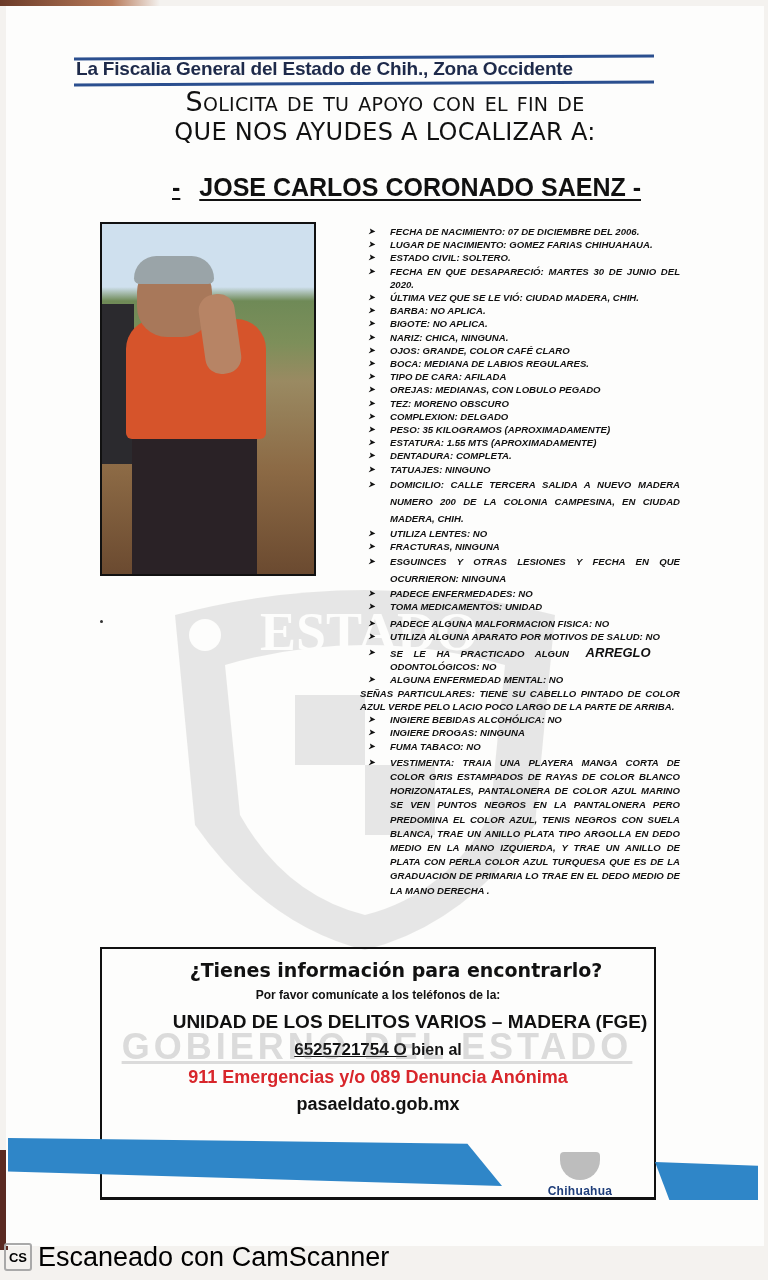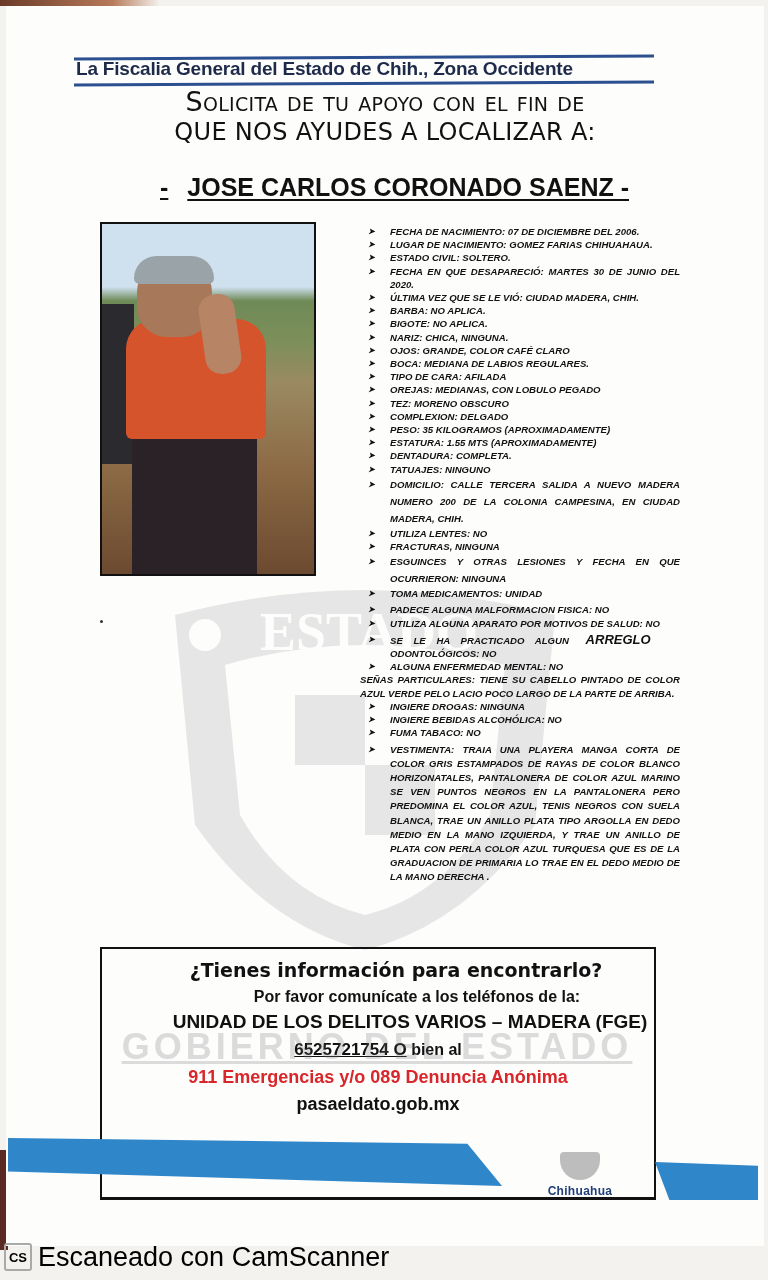--- a/index.html
+++ b/index.html
@@ -27,21 +27,21 @@
   .agency {
     position:absolute; left:76px; top:58px; width:580px; text-align:left;
     font-size:19px; font-weight:bold; color:#1e2a4a; letter-spacing:-0.2px;
   }
   .headline {
     position:absolute; left:60px; width:650px; text-align:center;
     font-family:"DejaVu Sans", sans-serif; font-size:27px; color:#111;
     letter-spacing:0.3px;
   }
   .name {
-    position:absolute; left:160px; top:173px; width:500px;
+    position:absolute; left:172px; top:173px; width:500px;
     font-size:25px; font-weight:bold; color:#111;
   }
   .name .dash { margin-right:12px; text-decoration:underline; }
   .name .n { text-decoration:underline; text-underline-offset:3px; }
   .photo {
     position:absolute; left:100px; top:222px; width:212px; height:350px;
     border:2px solid #111; overflow:hidden;
     background:linear-gradient(180deg,#cfe0ee 0%,#cfe0ee 18%,#6f8a57 22%,#7d8f5a 34%,#9a8a62 45%,#8c6a45 70%,#6b4a30 100%);
   }
   .photo .shirt { position:absolute; left:24px; top:95px; width:140px; height:120px; background:#d6542b; border-radius:30px 30px 6px 6px; }
@@ -64,21 +64,21 @@
   }
   .details .plain { padding-left:0; }
   .details .plain::before { content:""; }
   .details .big { font-size:13px; }
   .details .gap { margin-top:3px; }
   .contact {
     position:absolute; left:100px; top:947px; width:552px; height:248px;
     border:2px solid #111; border-bottom:3px solid #111;
   }
   .contact .q { position:absolute; left:0; top:10px; width:100%; text-align:center; font-family:"DejaVu Sans", sans-serif; font-size:19px; font-weight:bold;margin-left:18px; }
-  .contact .l1 { position:absolute; left:0; top:39px; width:100%; text-align:center; font-size:16px; font-weight:bold;padding-left:39px; }
+  .contact .l1 { position:absolute; left:0; top:39px; width:100%; text-align:center; font-size:12px; font-weight:bold; }
   .contact .l2 { position:absolute; left:0; top:62px; width:100%; text-align:center; font-size:19px; font-weight:bold;padding-left:32px; }
   .contact .l3 { position:absolute; left:0; top:91px; width:100%; text-align:center; font-size:16px; font-weight:bold; }
   .contact .l3 .ph { text-decoration:underline; font-size:17px; }
   .contact .l4 { position:absolute; left:0; top:118px; width:100%; text-align:center; font-size:18px; font-weight:bold; color:#d8262b; }
   .contact .l5 { position:absolute; left:0; top:145px; width:100%; text-align:center; font-size:18px; font-weight:bold; }
   .gov-watermark {
     position:absolute; left:112px; top:1026px; width:530px; text-align:center;
     font-size:36px; letter-spacing:4px; color:rgba(120,120,120,0.25); font-weight:bold;text-decoration:underline;
   }
   .band1 {
@@ -158,32 +158,33 @@
   <div class="item">TEZ: MORENO OBSCURO</div>
   <div class="item">COMPLEXION: DELGADO</div>
   <div class="item">PESO: 35 KILOGRAMOS (APROXIMADAMENTE)</div>
   <div class="item">ESTATURA: 1.55 MTS (APROXIMADAMENTE)</div>
   <div class="item">DENTADURA: COMPLETA.</div>
   <div class="item">TATUAJES: NINGUNO</div>
   <div class="item" style="line-height:17px;">DOMICILIO: CALLE TERCERA SALIDA A NUEVO MADERA NUMERO 200 DE LA COLONIA CAMPESINA, EN CIUDAD MADERA, CHIH.</div>
   <div class="item">UTILIZA LENTES: NO</div>
   <div class="item">FRACTURAS, NINGUNA</div>
   <div class="item" style="line-height:17px;">ESGUINCES Y OTRAS LESIONES Y FECHA EN QUE OCURRIERON: NINGUNA</div>
+  <div class="item">PADECE ENFERMEDADES: NO</div>
   <div class="item">TOMA MEDICAMENTOS: UNIDAD</div>
   <div class="item gap">PADECE ALGUNA MALFORMACION FISICA: NO</div>
   <div class="item">UTILIZA ALGUNA APARATO POR MOTIVOS DE SALUD: NO</div>
   <div class="item gap">
     <span style="word-spacing:8px;">SE LE HA PRACTICADO ALGUN</span>
     <span class="big" style="margin-left:14px;">ARREGLO</span><br>
     <span>ODONTOLÓGICOS: NO</span>
   </div>
   <div class="item">ALGUNA ENFERMEDAD MENTAL: NO</div>
   <div class="item plain" style="margin-left:-8px;">SEÑAS PARTICULARES: TIENE SU CABELLO PINTADO DE COLOR AZUL VERDE  PELO LACIO POCO LARGO DE LA PARTE DE ARRIBA.</div>
+  <div class="item">INGIERE BEBIDAS ALCOHÓLICA: NO</div>
   <div class="item">INGIERE DROGAS: NINGUNA</div>
-  <div class="item">INGIERE BEBIDAS ALCOHÓLICA: NO</div>
   <div class="item">FUMA TABACO: NO</div>
   <div class="item gap" style="line-height:14.2px;">VESTIMENTA: TRAIA UNA PLAYERA MANGA CORTA DE COLOR GRIS ESTAMPADOS DE RAYAS  DE COLOR BLANCO HORIZONATALES, PANTALONERA DE COLOR AZUL MARINO SE VEN PUNTOS NEGROS EN LA PANTALONERA PERO PREDOMINA EL COLOR AZUL, TENIS NEGROS CON SUELA BLANCA, TRAE UN ANILLO PLATA  TIPO ARGOLLA EN DEDO MEDIO EN LA MANO IZQUIERDA, Y TRAE UN ANILLO DE  PLATA CON PERLA COLOR AZUL  TURQUESA QUE ES DE LA GRADUACION DE PRIMARIA LO TRAE EN EL DEDO MEDIO DE LA MANO DERECHA .</div>
 </div>
 
 <div class="contact">
   <div class="q">¿Tienes información para encontrarlo?</div>
   <div class="l1">Por favor comunícate a los teléfonos de la:</div>
   <div class="l2">UNIDAD DE LOS DELITOS VARIOS – MADERA (FGE)</div>
   <div class="l3">
     <span class="ph">6525721754  O</span><span> bien al</span>

